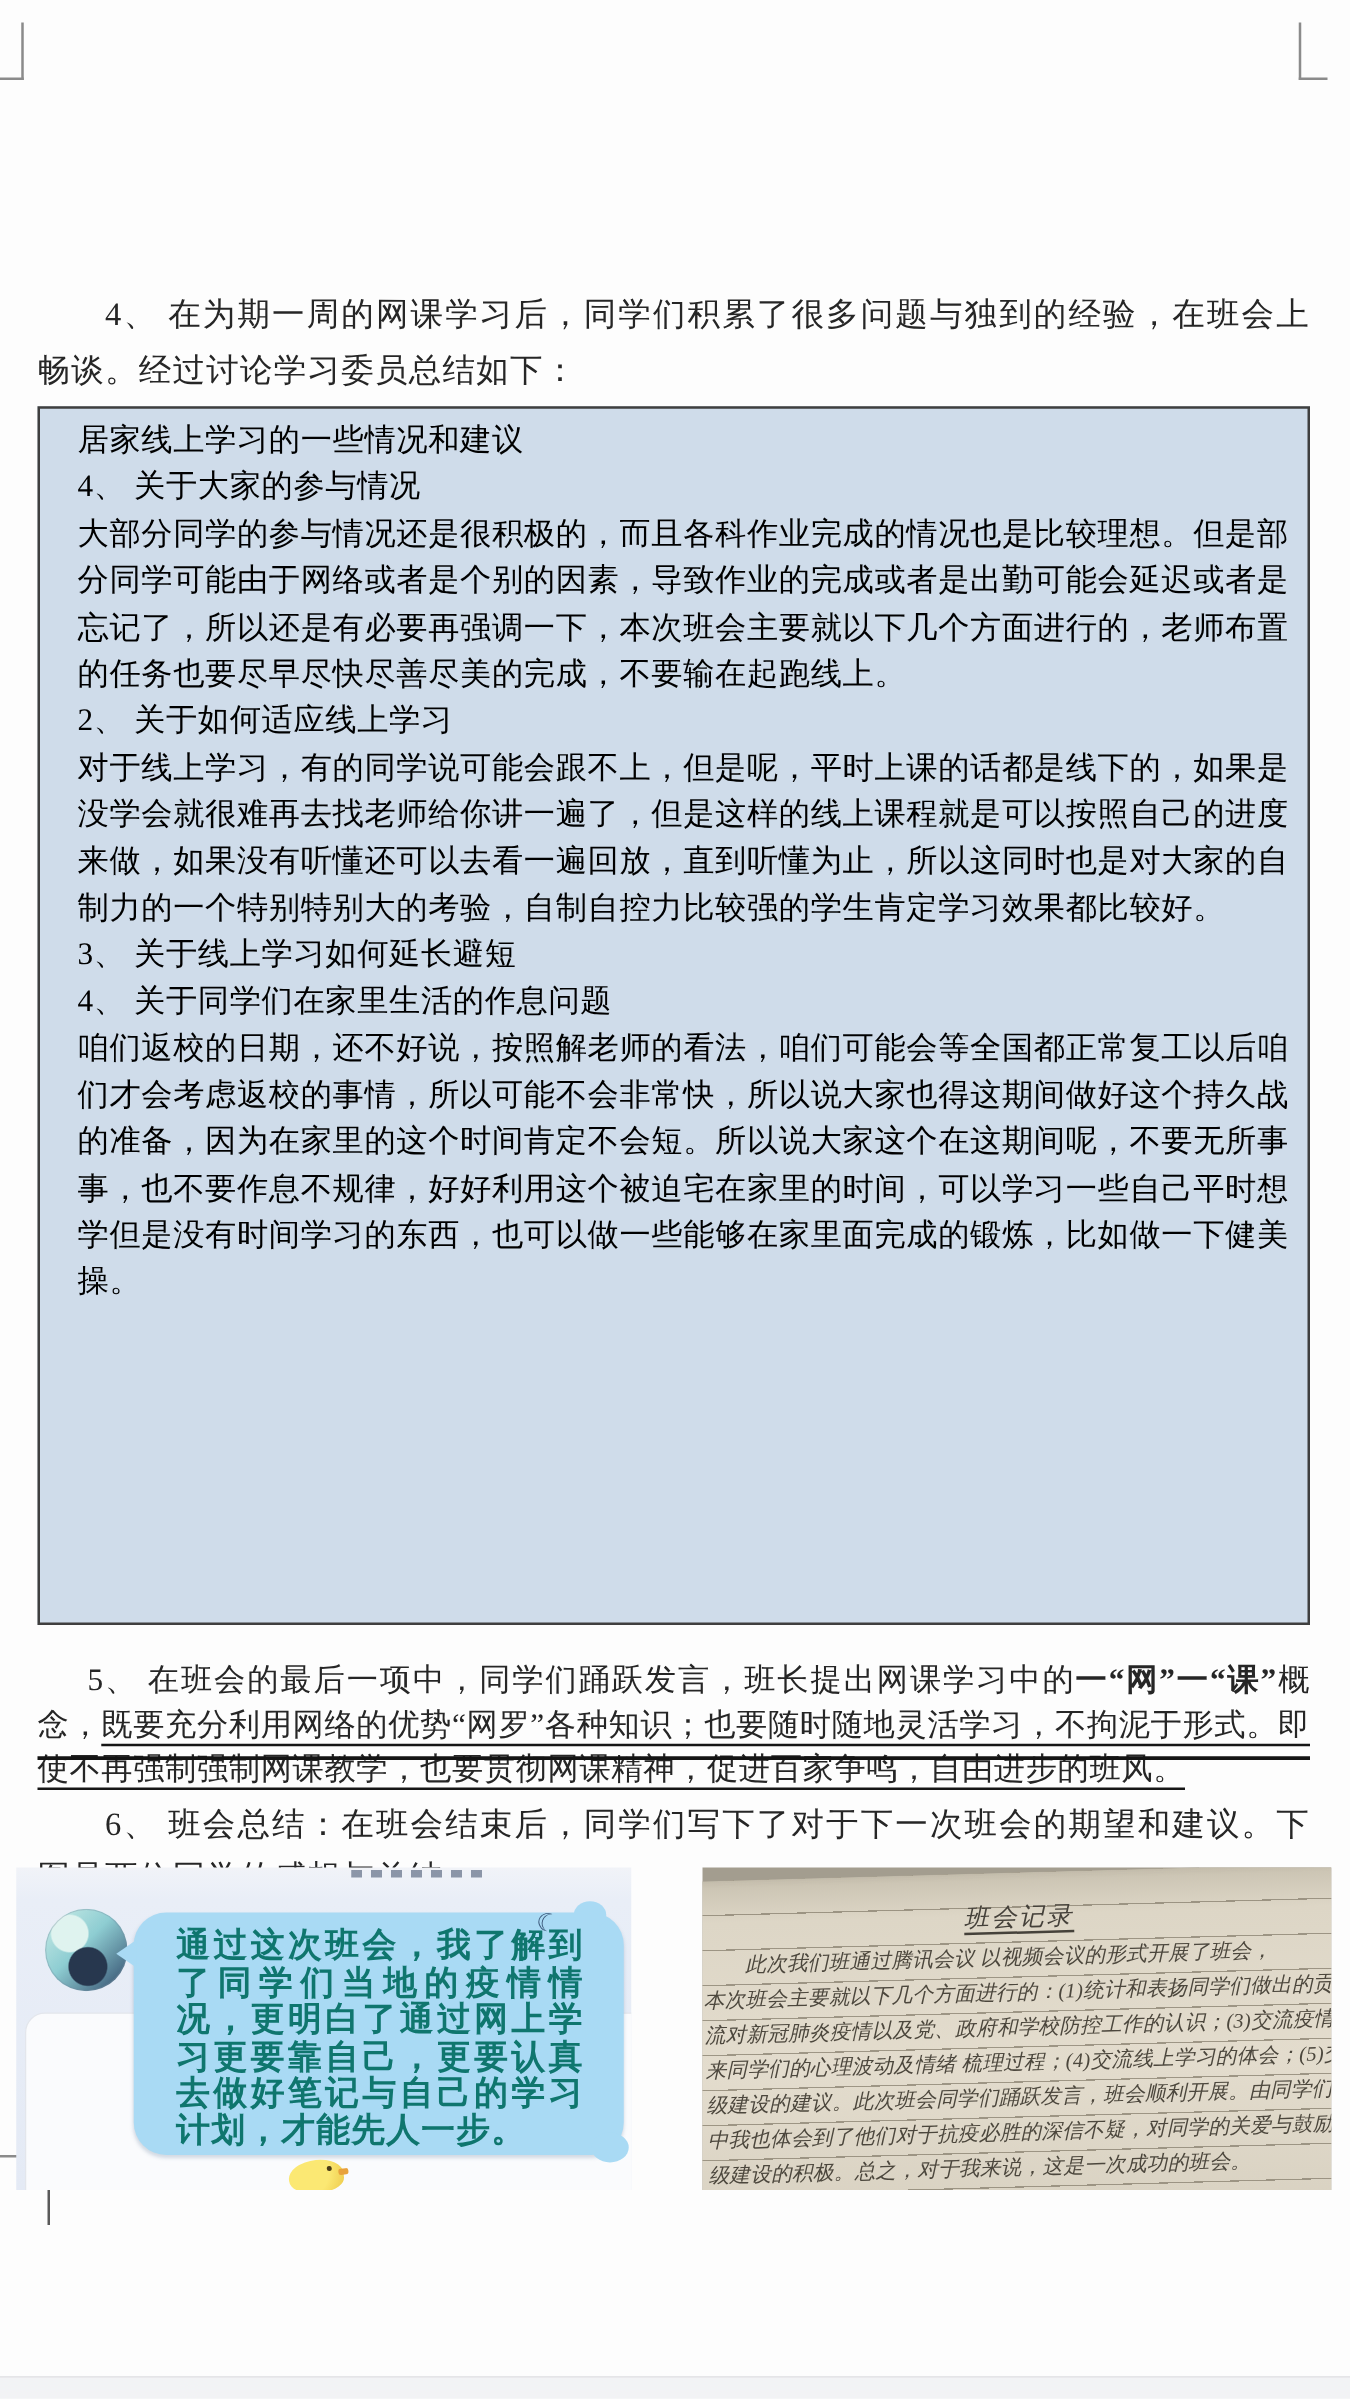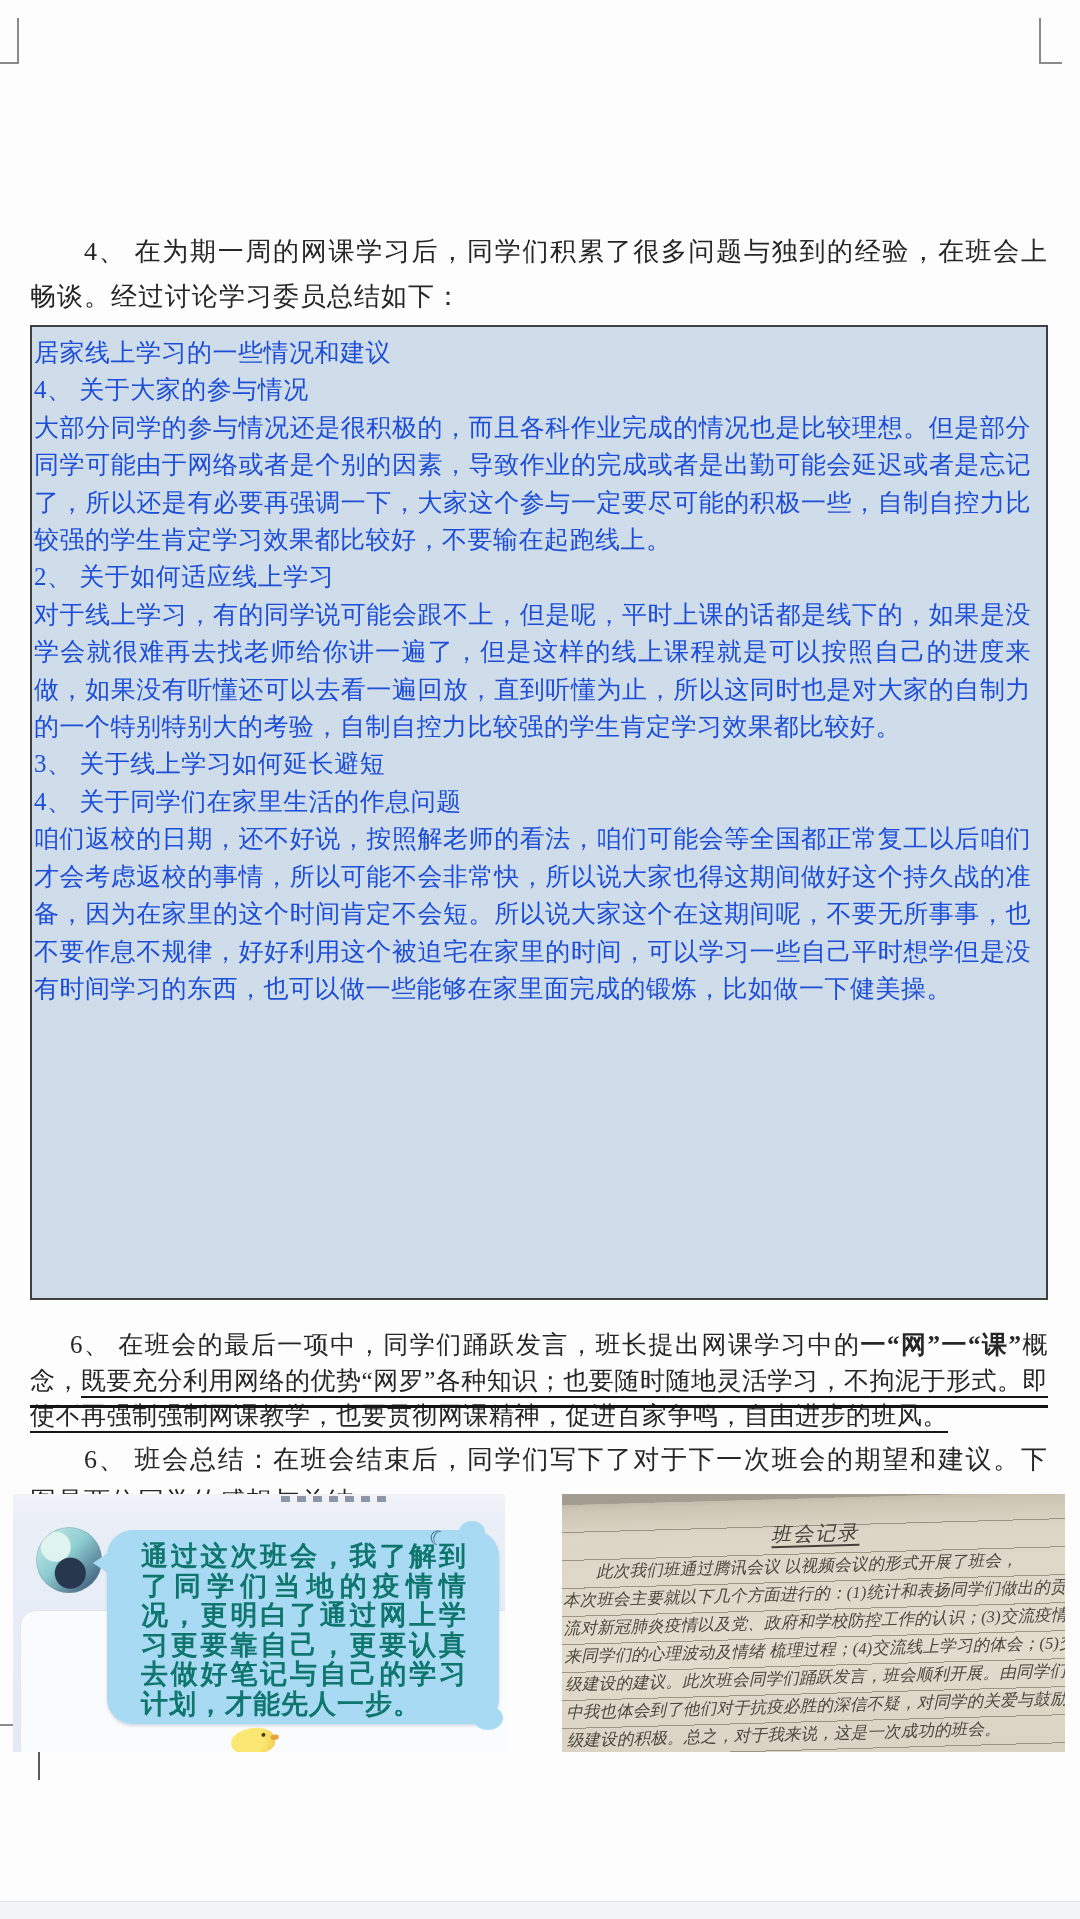--- a/index.html
+++ b/index.html
@@ -11,22 +11,22 @@
   }
   
   .crop{position:absolute;background:#8b8b8b;}
   
   .docpara{position:absolute;left:30px;width:1018px;font-size:26px;line-height:45px;
     color:#262626;text-align:justify;letter-spacing:1px;}
   .indent{text-indent:54px;}
   
   .sumbox{position:absolute;left:30px;top:325px;width:1018px;height:975px;
     box-sizing:border-box;border:2px solid #3f3f3f;background:#cfdcea;
-    padding:7px 15px 0 2px;overflow:hidden;
-    font-size:25px;line-height:37.4px;color:#1d4ed8;letter-spacing:0.5px;}
+    padding:7px 15px 0 30px;overflow:hidden;
+    font-size:25px;line-height:37.4px;color:#000000;letter-spacing:0.5px;}
   .sumbox p{margin:0;text-align:justify;}
   
   .u{text-decoration:underline;text-decoration-thickness:2px;text-underline-offset:7px;
      text-decoration-color:#161616;}
   .b{font-weight:bold;}
   .thickrule{position:absolute;left:30px;top:1405px;width:1018px;height:3px;background:#141414;}
   
   .chatimg{position:absolute;left:13px;top:1494px;width:492px;height:258px;overflow:hidden;
     background:linear-gradient(180deg,#f1f3f8 0%,#e9eef7 10%,#e4eaf5 100%);}
   .remnant{position:absolute;left:268px;top:2px;width:110px;height:6px;opacity:.55;
@@ -96,30 +96,30 @@
 </div>
 <div>
   <div class="crop" style="left:0;top:1724px;width:16px;height:2px;"></div>
 </div>
 
 <p class="docpara indent" style="top:203px;">4、 在为期一周的网课学习后，同学们积累了很多问题与独到的经验，在班会上畅谈。经过讨论学习委员总结如下：</p>
 
 <div class="sumbox">
   <p>居家线上学习的一些情况和建议</p>
   <p>4、 关于大家的参与情况</p>
-  <p>大部分同学的参与情况还是很积极的，而且各科作业完成的情况也是比较理想。但是部分同学可能由于网络或者是个别的因素，导致作业的完成或者是出勤可能会延迟或者是忘记了，所以还是有必要再强调一下，大家这个参与一定要尽可能的积极一些，自制自控力比较强的学生肯定学习效果都比较好，不要输在起跑线上。</p>
+  <p>大部分同学的参与情况还是很积极的，而且各科作业完成的情况也是比较理想。但是部分同学可能由于网络或者是个别的因素，导致作业的完成或者是出勤可能会延迟或者是忘记了，所以还是有必要再强调一下，本次班会主要就以下几个方面进行的，老师布置的任务也要尽早尽快尽善尽美的完成，不要输在起跑线上。</p>
   <p>2、 关于如何适应线上学习</p>
   <p>对于线上学习，有的同学说可能会跟不上，但是呢，平时上课的话都是线下的，如果是没学会就很难再去找老师给你讲一遍了，但是这样的线上课程就是可以按照自己的进度来做，如果没有听懂还可以去看一遍回放，直到听懂为止，所以这同时也是对大家的自制力的一个特别特别大的考验，自制自控力比较强的学生肯定学习效果都比较好。</p>
   <p>3、 关于线上学习如何延长避短</p>
   <p>4、 关于同学们在家里生活的作息问题</p>
   <p>咱们返校的日期，还不好说，按照解老师的看法，咱们可能会等全国都正常复工以后咱们才会考虑返校的事情，所以可能不会非常快，所以说大家也得这期间做好这个持久战的准备，因为在家里的这个时间肯定不会短。所以说大家这个在这期间呢，不要无所事事，也不要作息不规律，好好利用这个被迫宅在家里的时间，可以学习一些自己平时想学但是没有时间学习的东西，也可以做一些能够在家里面完成的锻炼，比如做一下健美操。</p>
 </div>
 
 <p class="docpara" style="top:1302px;font-size:25px;line-height:35.5px;letter-spacing:0.5px;">
-  <span style="display:inline-block;width:40px;"></span><span>6、  在班会的最后一项中，同学们踊跃发言，班长提出网课学习中的</span><span class="b">一“网”一“课”</span><span>概念，</span><span class="u">既要充分利用网络的优势“网罗”各种知识；也要随时随地灵活学习，不拘泥于形式。即使不再强制强制网课教学，也要贯彻网课精神，促进百家争鸣，自由进步的班风。</span>
+  <span style="display:inline-block;width:40px;"></span><span>5、  在班会的最后一项中，同学们踊跃发言，班长提出网课学习中的</span><span class="b">一“网”一“课”</span><span>概念，</span><span class="u">既要充分利用网络的优势“网罗”各种知识；也要随时随地灵活学习，不拘泥于形式。即使不再强制强制网课教学，也要贯彻网课精神，促进百家争鸣，自由进步的班风。</span>
 </p>
 <div class="thickrule"></div>
 
 <p class="docpara indent" style="top:1413px;line-height:42px;">6、 班会总结：在班会结束后，同学们写下了对于下一次班会的期望和建议。下图是两位同学的感想与总结。</p>
 
 <div class="chatimg">
   <div class="remnant"></div>
   <div class="whitepanel"></div>
   <div class="avatar"></div>
   <div class="bubble">

